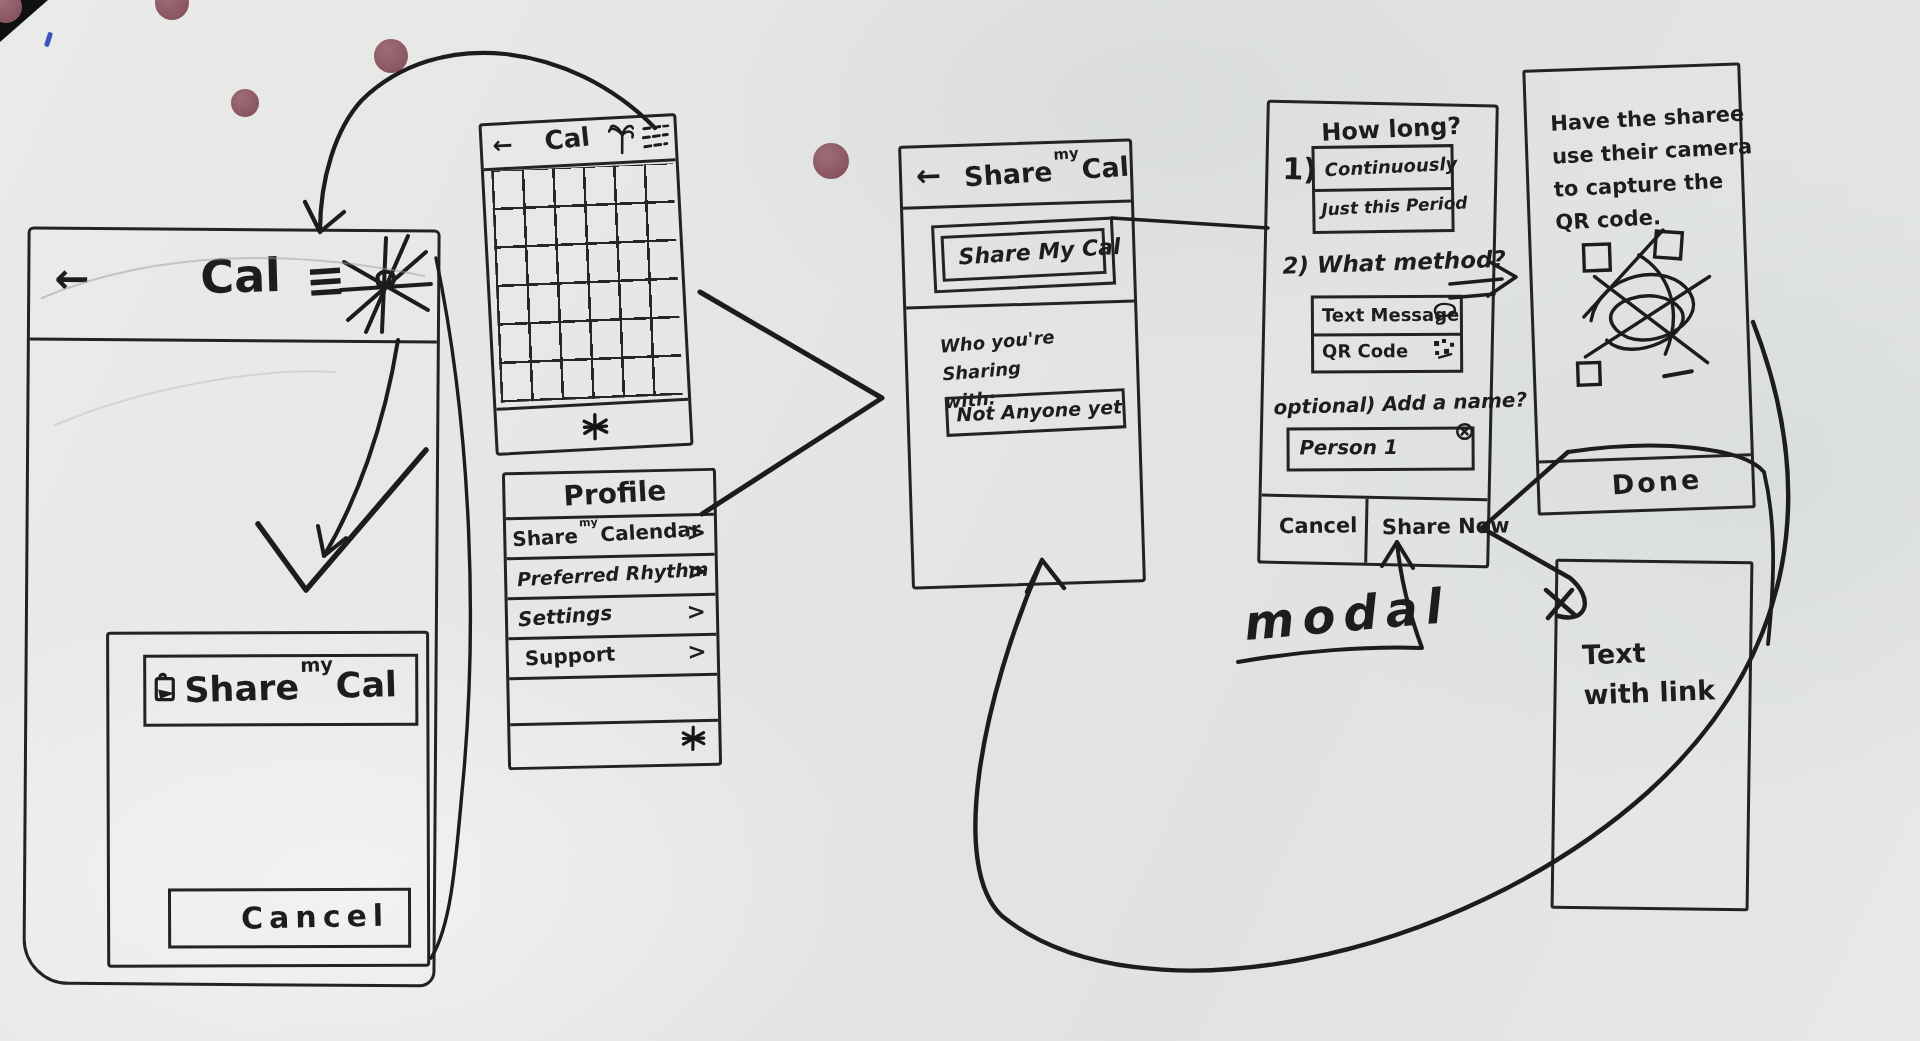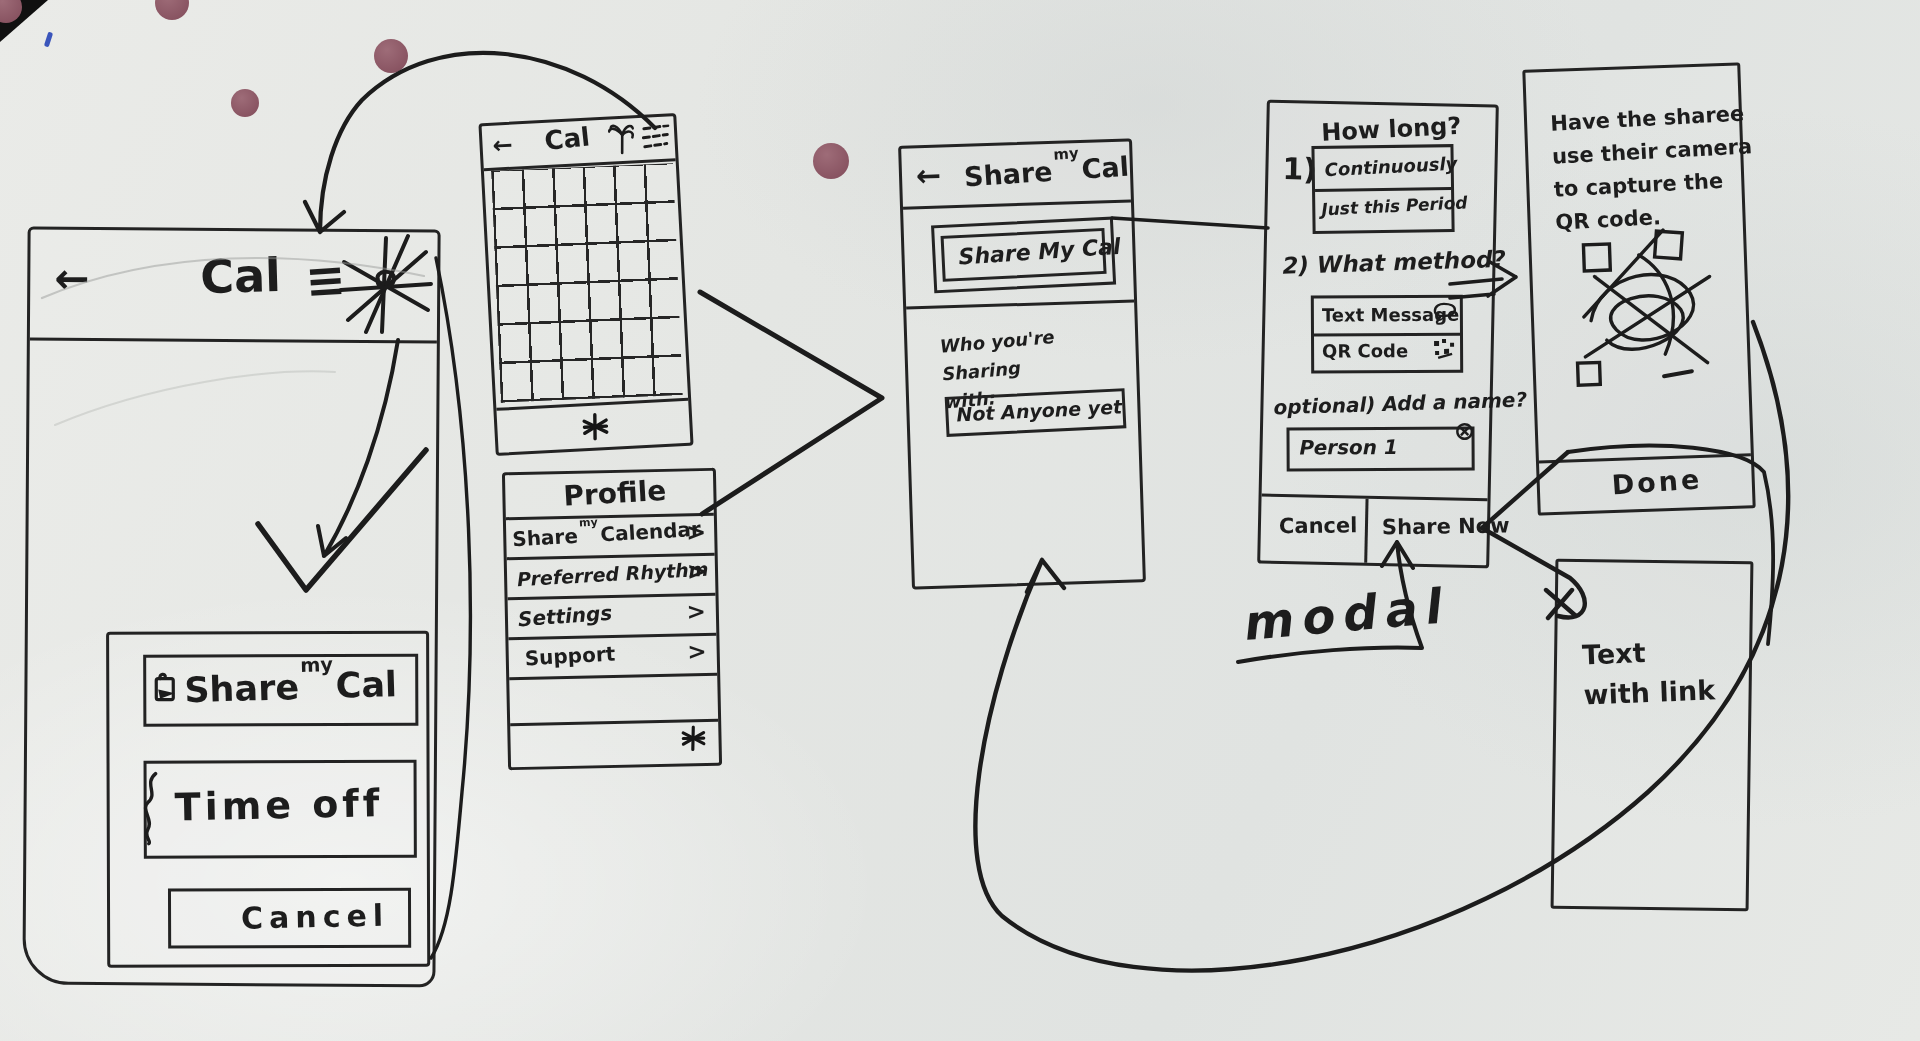--- a/index.html
+++ b/index.html
@@ -52,28 +52,20 @@
               <rect x="4" y="7" width="17" height="21" rx="2"></rect>
               <path d="M8 7 C6 2 14 1 13 6"></path>
               <path d="M8 20 l9 2 -8 3 z" fill="#1d1d1d"></path>
             </g>
           </svg>
         </span>
         <span class="abs ink nowrap" style="left:38px;top:10px;font-size:35px;transform:rotate(-1.5deg);">
           <span>Share</span><sup class="ins">my</sup><span>Cal</span>
         </span>
       </div>
-      <div class="abs" style="left:34px;top:126px;right:10px;height:92px;border:3px solid #232323;">
-        <span class="abs" style="left:-6px;top:6px;">
-          <svg width="20" height="76" viewBox="0 0 20 76">
-            <path d="M15 4 C3 14 18 24 7 33 C0 40 13 50 7 60 C3 67 11 72 8 74" stroke="#1d1d1d" stroke-width="3.4" fill="none" stroke-linecap="round"></path>
-          </svg>
-        </span>
-        <span class="abs ink nowrap" style="left:28px;top:20px;font-size:38px;letter-spacing:4px;transform:rotate(-1deg);">Time off</span>
-      </div>
       <div class="abs" style="left:58px;top:254px;right:16px;height:54px;border:3px solid #232323;">
         <span class="abs ink nowrap" style="left:70px;top:8px;font-size:30px;letter-spacing:6px;transform:rotate(-1deg);">Cancel</span>
       </div>
     </div>
   </div>
 
   <span class="abs" style="left:336px;top:230px;">
     <svg width="98" height="110" viewBox="0 0 98 110">
       <g stroke="#1c1c1c" stroke-width="4" fill="none" stroke-linecap="round">
         <path d="M50 8 L46 102"></path>

